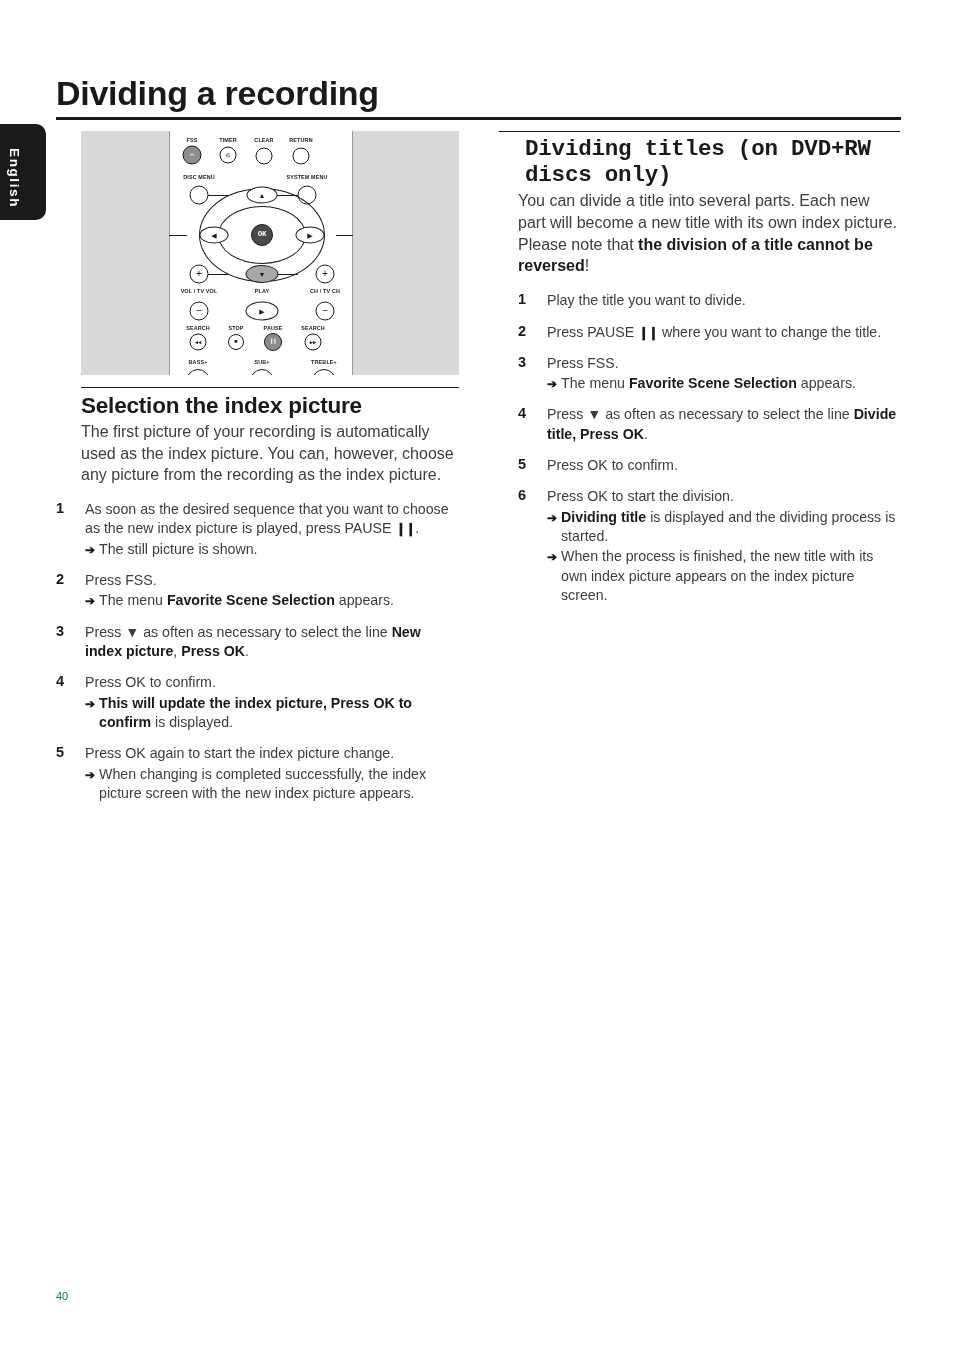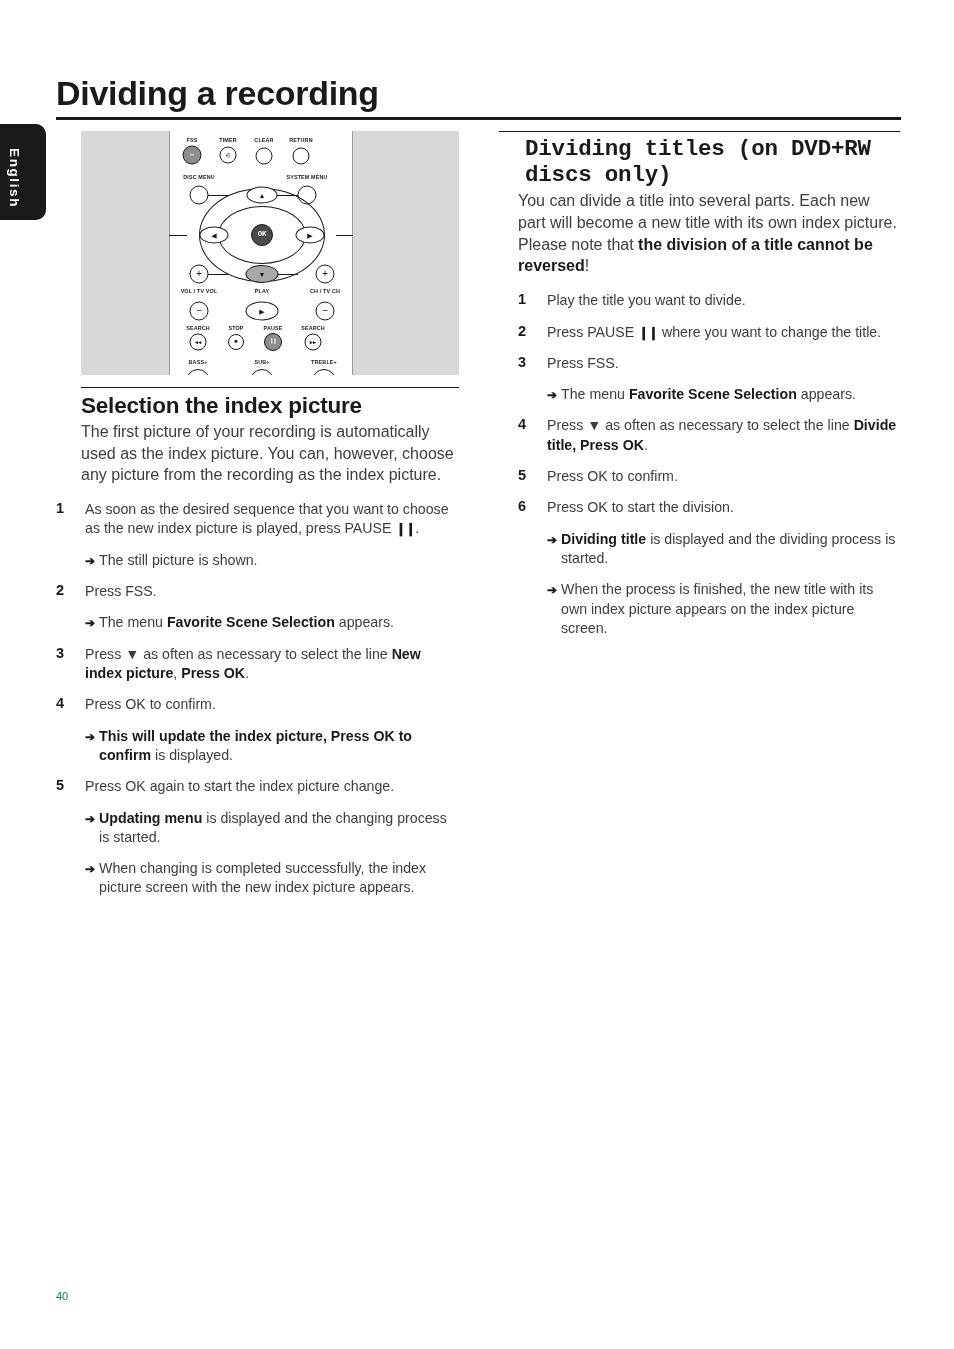--- a/index.html
+++ b/index.html
@@ -204,21 +204,21 @@
     flex: 1 1 auto;
     font-size: 14.2px;
     line-height: 1.36;
     color: #3d3d3d;
   }
   .step-main { display: block; }
   .sub {
     display: block;
     padding-left: 14px;
     text-indent: -14px;
-    margin-top: 12px;
+    margin-top: 1px;
   }
   .sub .arw {
     font-weight: bold;
     color: #1a1a1a;
     font-size: 12px;
     padding-right: 4px;
   }
   b, .bold { color: #1a1a1a; font-weight: bold; }
   .pause-glyph {
     font-weight: bold;
@@ -351,21 +351,20 @@
       <div class="step-body">
         <span class="step-main">Press OK to confirm.</span>
         <span class="sub"><span class="arw">➔</span><b>This will update the index picture, Press OK to confirm</b><span> is displayed.</span></span>
       </div>
     </div>
 
     <div class="step">
       <div class="step-num">5</div>
       <div class="step-body">
         <span class="step-main">Press OK again to start the index picture change.</span>
-        <span class="sub"><span class="arw">➔</span><b>Updating menu</b><span> is displayed and the changing process is started.</span></span>
         <span class="sub"><span class="arw">➔</span><span>When changing is completed successfully, the index picture screen with the new index picture appears.</span></span>
       </div>
     </div>
 
   </div>
 </div>
 
 <div class="col col-right">
 
   <div class="sec-rule right-rule"></div>

